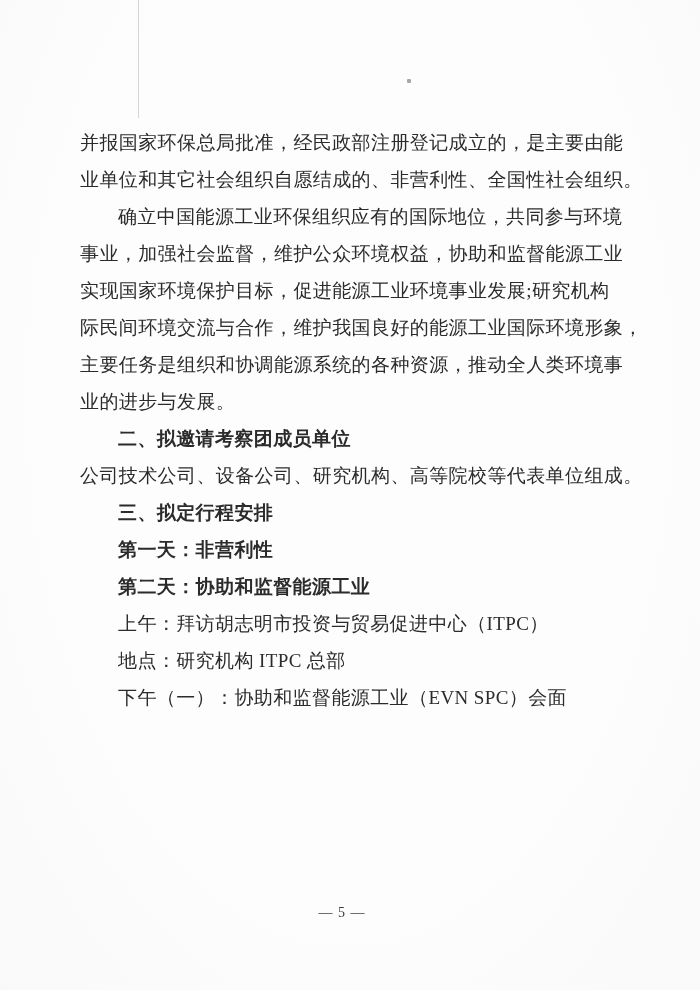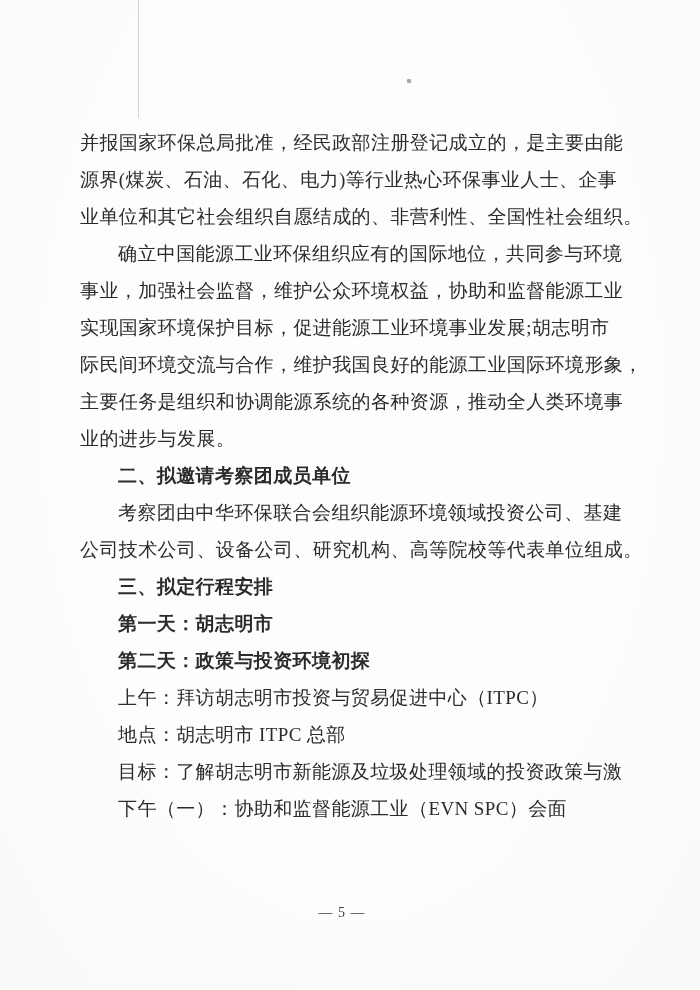--- a/index.html
+++ b/index.html
@@ -60,33 +60,30 @@
   }
 </style>
 </head>
 <body>
 
 <div class="page" style="--paper: #fdfdfd; --ink: #2b2b2b; --footer-ink: #3a3a3a;">
   <div class="scan-line"></div>
   <div class="scan-speck"></div>
   <div class="content" id="content">
       <div class="line">并报国家环保总局批准，经民政部注册登记成立的，是主要由能</div>
-      <div class="line">源界(煤炭、石油、石化、电力)等行业热心环保事业人士、企事</div>
       <div class="line">业单位和其它社会组织自愿结成的、非营利性、全国性社会组织。</div>
       <div class="line indent">确立中国能源工业环保组织应有的国际地位，共同参与环境</div>
       <div class="line">事业，加强社会监督，维护公众环境权益，协助和监督能源工业</div>
-      <div class="line">实现国家环境保护目标，促进能源工业环境事业发展;胡志明市</div>
+      <div class="line">实现国家环境保护目标，促进能源工业环境事业发展;研究机构</div>
       <div class="line">际民间环境交流与合作，维护我国良好的能源工业国际环境形象，</div>
       <div class="line">主要任务是组织和协调能源系统的各种资源，推动全人类环境事</div>
       <div class="line">业的进步与发展。</div>
       <div class="line bold indent">二、拟邀请考察团成员单位</div>
-      <div class="line indent">考察团由中华环保联合会组织能源环境领域投资公司、基建</div>
       <div class="line">公司技术公司、设备公司、研究机构、高等院校等代表单位组成。</div>
       <div class="line bold indent">三、拟定行程安排</div>
-      <div class="line bold indent">第一天：胡志明市</div>
-      <div class="line bold indent">第二天：政策与投资环境初探</div>
+      <div class="line bold indent">第一天：非营利性</div>
+      <div class="line bold indent">第二天：协助和监督能源工业</div>
       <div class="line indent">上午：拜访胡志明市投资与贸易促进中心（ITPC）</div>
-      <div class="line indent">地点：胡志明市 ITPC 总部</div>
-      <div class="line indent">目标：了解胡志明市新能源及垃圾处理领域的投资政策与激</div>
+      <div class="line indent">地点：研究机构 ITPC 总部</div>
       <div class="line indent">下午（一）：协助和监督能源工业（EVN SPC）会面</div>
     </div>
   <div class="footer">— 5 —</div>
 </div>
 
 </body></html>

